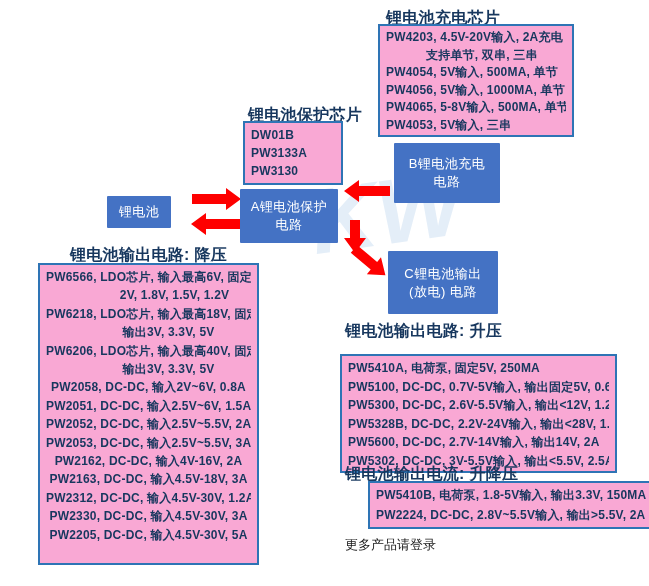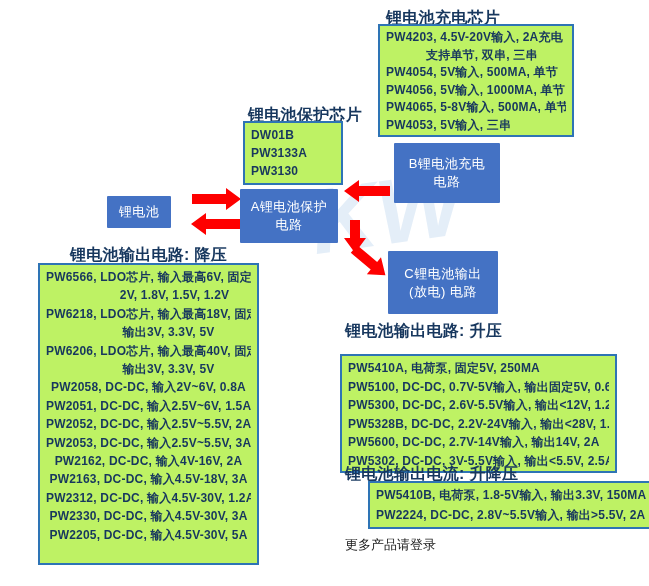--- a/index.html
+++ b/index.html
@@ -6,21 +6,21 @@
   .canvas {
     position:relative; width:649px; height:586px; background:#ffffff;
     font-family:"Liberation Sans","DejaVu Sans",sans-serif; overflow:hidden;
     color:#17375E;
   }
   .label {
     position:absolute; font-size:16px; color:#17375E; white-space:nowrap;
     font-weight:600; letter-spacing:0.3px;
   }
   .infobox {
-    position:absolute; border:2px solid #2E74B5; background:#bef264;
+    position:absolute; border:2px solid #2E74B5; background:#f9a8d4;
     box-sizing:border-box; padding:3px 6px; font-size:12px; color:#17375E;
     font-weight:600; letter-spacing:0.2px;
   }
   .infobox .line { white-space:nowrap; overflow:hidden; }
   .charging .line   { line-height:17.6px; }
   .protection .line { line-height:18.0px; }
   .buck .line       { line-height:18.4px;text-align:center; }
   .boost .line      { line-height:18.6px; }
   .buckboost .line  { line-height:19.5px; }
   .ind-a { padding-left:40px; }

